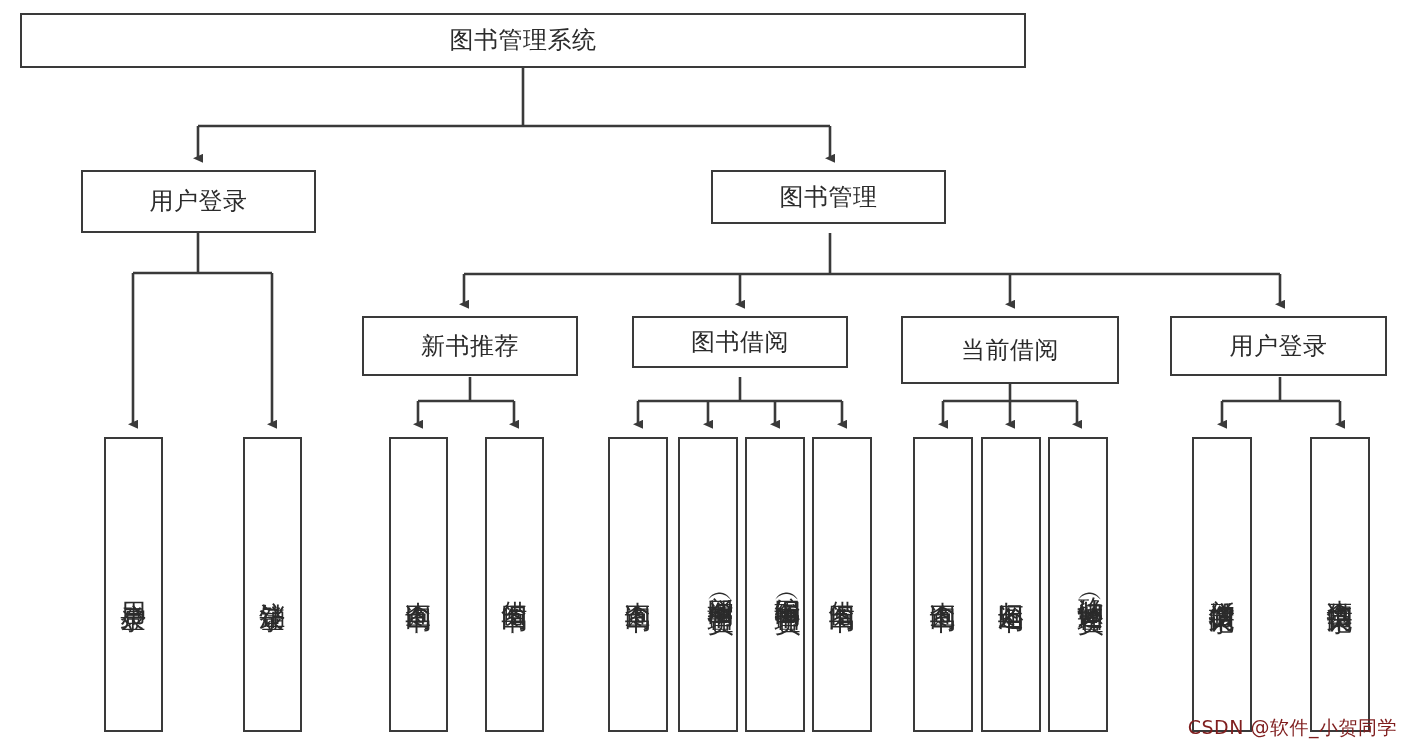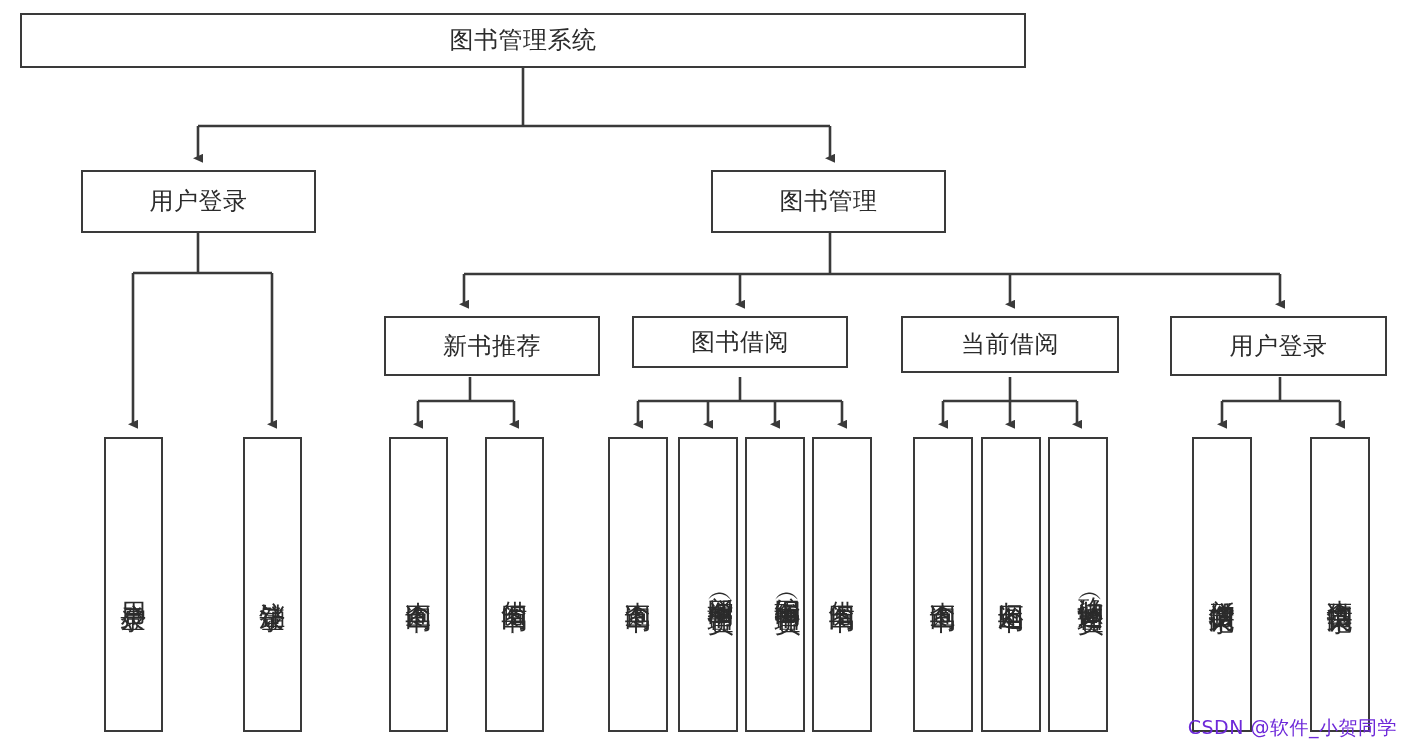--- a/index.html
+++ b/index.html
@@ -55,21 +55,21 @@
     justify-content: center;
   }
   .node-v.mid {
     align-items: center;
   }
   .watermark {
     position: absolute;
     right: 8px;
     bottom: 6px;
     font-size: 19px;
-    color: #6d28d9;
+    color: #7f1d1d;
     white-space: nowrap;
     letter-spacing: 0.5px;
   }
 </style>
 </head>
 <body>
 
 <div id="canvas">
 
   <svg id="edges" viewBox="0 0 1405 747">
@@ -118,25 +118,25 @@
       <path d="M1280,377 L1280,401"></path>
       <path d="M1222,401 L1340,401"></path>
       <path d="M1222,401 L1222,424" marker-end="url(#arrow)"></path>
       <path d="M1340,401 L1340,424" marker-end="url(#arrow)"></path>
     </g>
   </svg>
 
   <div class="node node-h" style="left:20px; top:13px; width:1006px; height:55px;">图书管理系统</div>
 
   <div class="node node-h" style="left:81px; top:170px; width:235px; height:63px;">用户登录</div>
-  <div class="node node-h" style="left:711px; top:170px; width:235px; height:63px;">图书管理</div>
+  <div class="node node-h" style="left:711px; top:170px; width:235px; height:54px;">图书管理</div>
 
-  <div class="node node-h" style="left:384px; top:316px; width:216px; height:60px;">新书推荐</div>
+  <div class="node node-h" style="left:362px; top:316px; width:216px; height:60px;">新书推荐</div>
   <div class="node node-h" style="left:632px; top:316px; width:216px; height:52px;">图书借阅</div>
-  <div class="node node-h" style="left:901px; top:316px; width:218px; height:57px;">当前借阅</div>
+  <div class="node node-h" style="left:901px; top:316px; width:218px; height:68px;">当前借阅</div>
   <div class="node node-h" style="left:1170px; top:316px; width:217px; height:60px;">用户登录</div>
 
   <div class="node node-v mid" style="left:104px; top:437px; width:59px; height:295px;">用户登录</div>
   <div class="node node-v mid" style="left:243px; top:437px; width:59px; height:295px;">注销登录</div>
 
   <div class="node node-v mid" style="left:389px; top:437px; width:59px; height:295px;">查询图书</div>
   <div class="node node-v mid" style="left:485px; top:437px; width:59px; height:295px;">借阅图书</div>
 
   <div class="node node-v mid" style="left:608px; top:437px; width:60px; height:295px;">查询图书</div>
   <div class="node node-v" style="left:678px; top:437px; width:60px; height:295px;">新增图书（管理员）</div>

